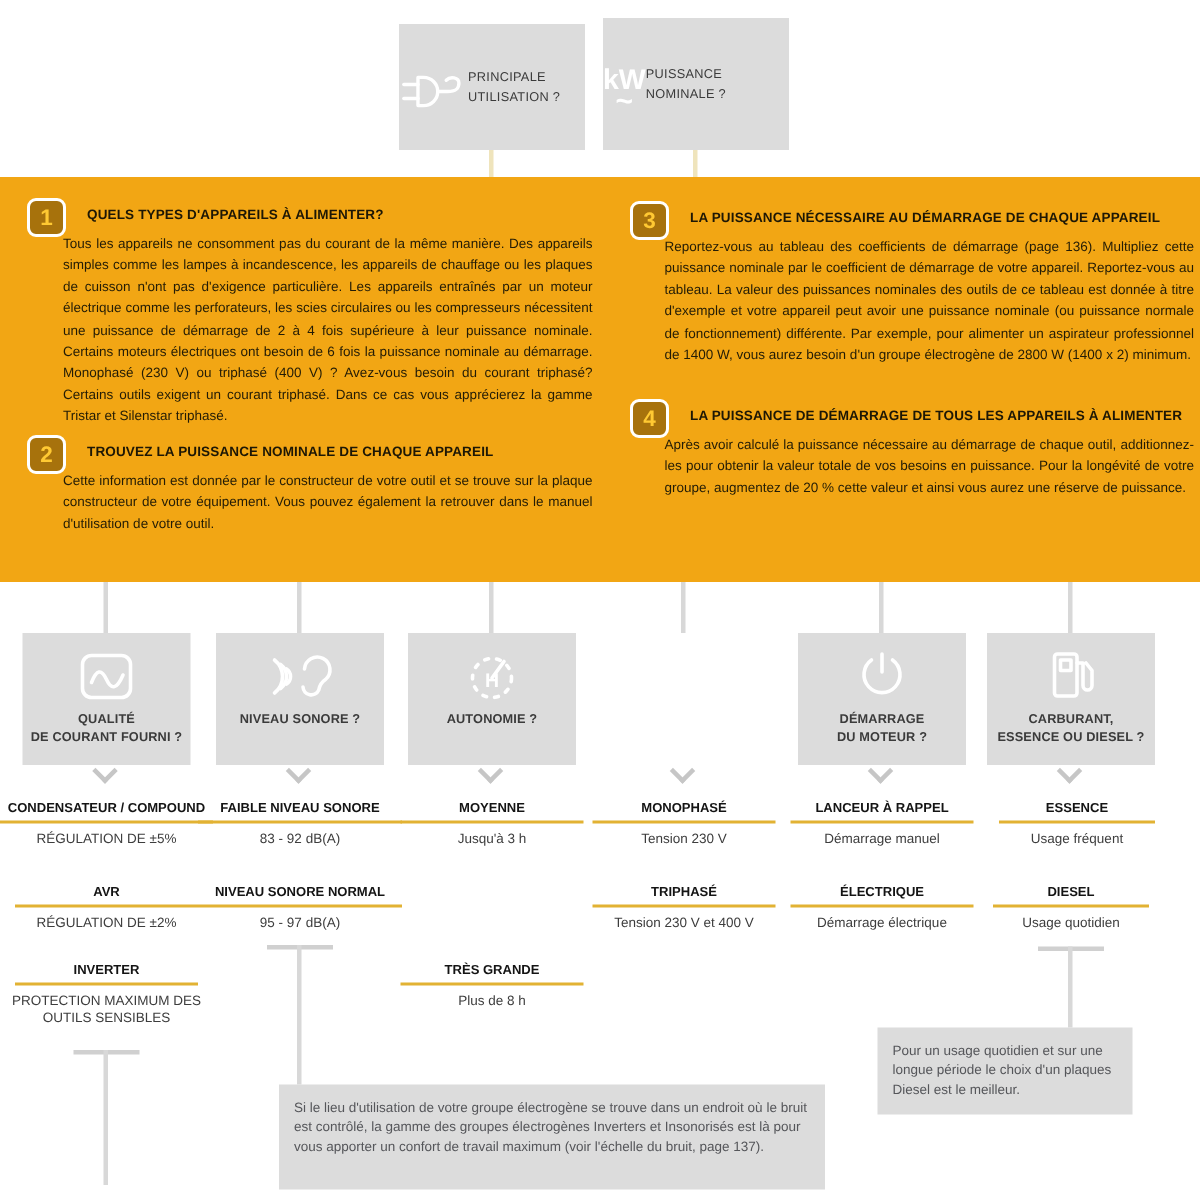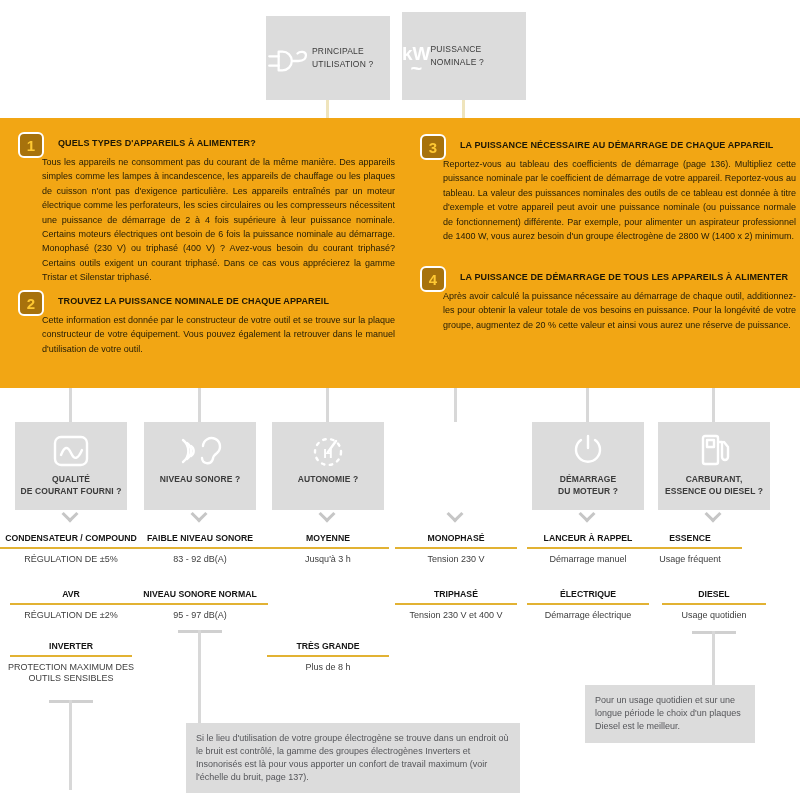--- a/index.html
+++ b/index.html
@@ -232,36 +232,36 @@
     <div class="opt-title">LANCEUR À RAPPEL</div>
     <div class="opt-rule"></div>
     <div class="opt-desc">Démarrage manuel</div>
   </div>
   <div class="opt" style="left:514px; top:589px;">
     <div class="opt-title">ÉLECTRIQUE</div>
     <div class="opt-rule"></div>
     <div class="opt-desc">Démarrage électrique</div>
   </div>
 
-  <div class="opt" style="left:616px; top:533px;">
+  <div class="opt" style="left:644px; top:533px;">
     <div class="opt-title">ESSENCE</div>
     <div class="opt-rule" style="width:70%;"></div>
     <div class="opt-desc">Usage fréquent</div>
   </div>
   <div class="opt" style="left:640px; top:589px;">
     <div class="opt-title">DIESEL</div>
     <div class="opt-rule" style="width:70%;"></div>
     <div class="opt-desc">Usage quotidien</div>
   </div>
 
   <div class="hbar" style="left:49px;  top:700px; width:44px;"></div>
   <div class="vline" style="left:69px;  top:700px; height:90px;"></div>
 
   <div class="hbar" style="left:178px; top:630px; width:44px;"></div>
   <div class="vline" style="left:198px; top:630px; height:93px;"></div>
 
   <div class="hbar" style="left:692px; top:631px; width:44px;"></div>
   <div class="vline" style="left:712px; top:631px; height:54px;"></div>
 
-  <div class="note" style="left:186px; top:723px; width:334px; height:70px;">Si le lieu d'utilisation de votre groupe électrogène se trouve dans un endroit où le bruit est contrôlé, la gamme des groupes électrogènes Inverters et Insonorisés est là pour vous apporter un confort de travail maximum (voir l'échelle du bruit, page 137).</div>
+  <div class="note" style="left:186px; top:723px; width:364px; height:70px;">Si le lieu d'utilisation de votre groupe électrogène se trouve dans un endroit où le bruit est contrôlé, la gamme des groupes électrogènes Inverters et Insonorisés est là pour vous apporter un confort de travail maximum (voir l'échelle du bruit, page 137).</div>
   <div class="note" style="left:585px; top:685px; width:170px; height:58px;">Pour un usage quotidien et sur une longue période le choix d'un plaques Diesel est le meilleur.</div>
 
 </div>
 
 </body></html>

